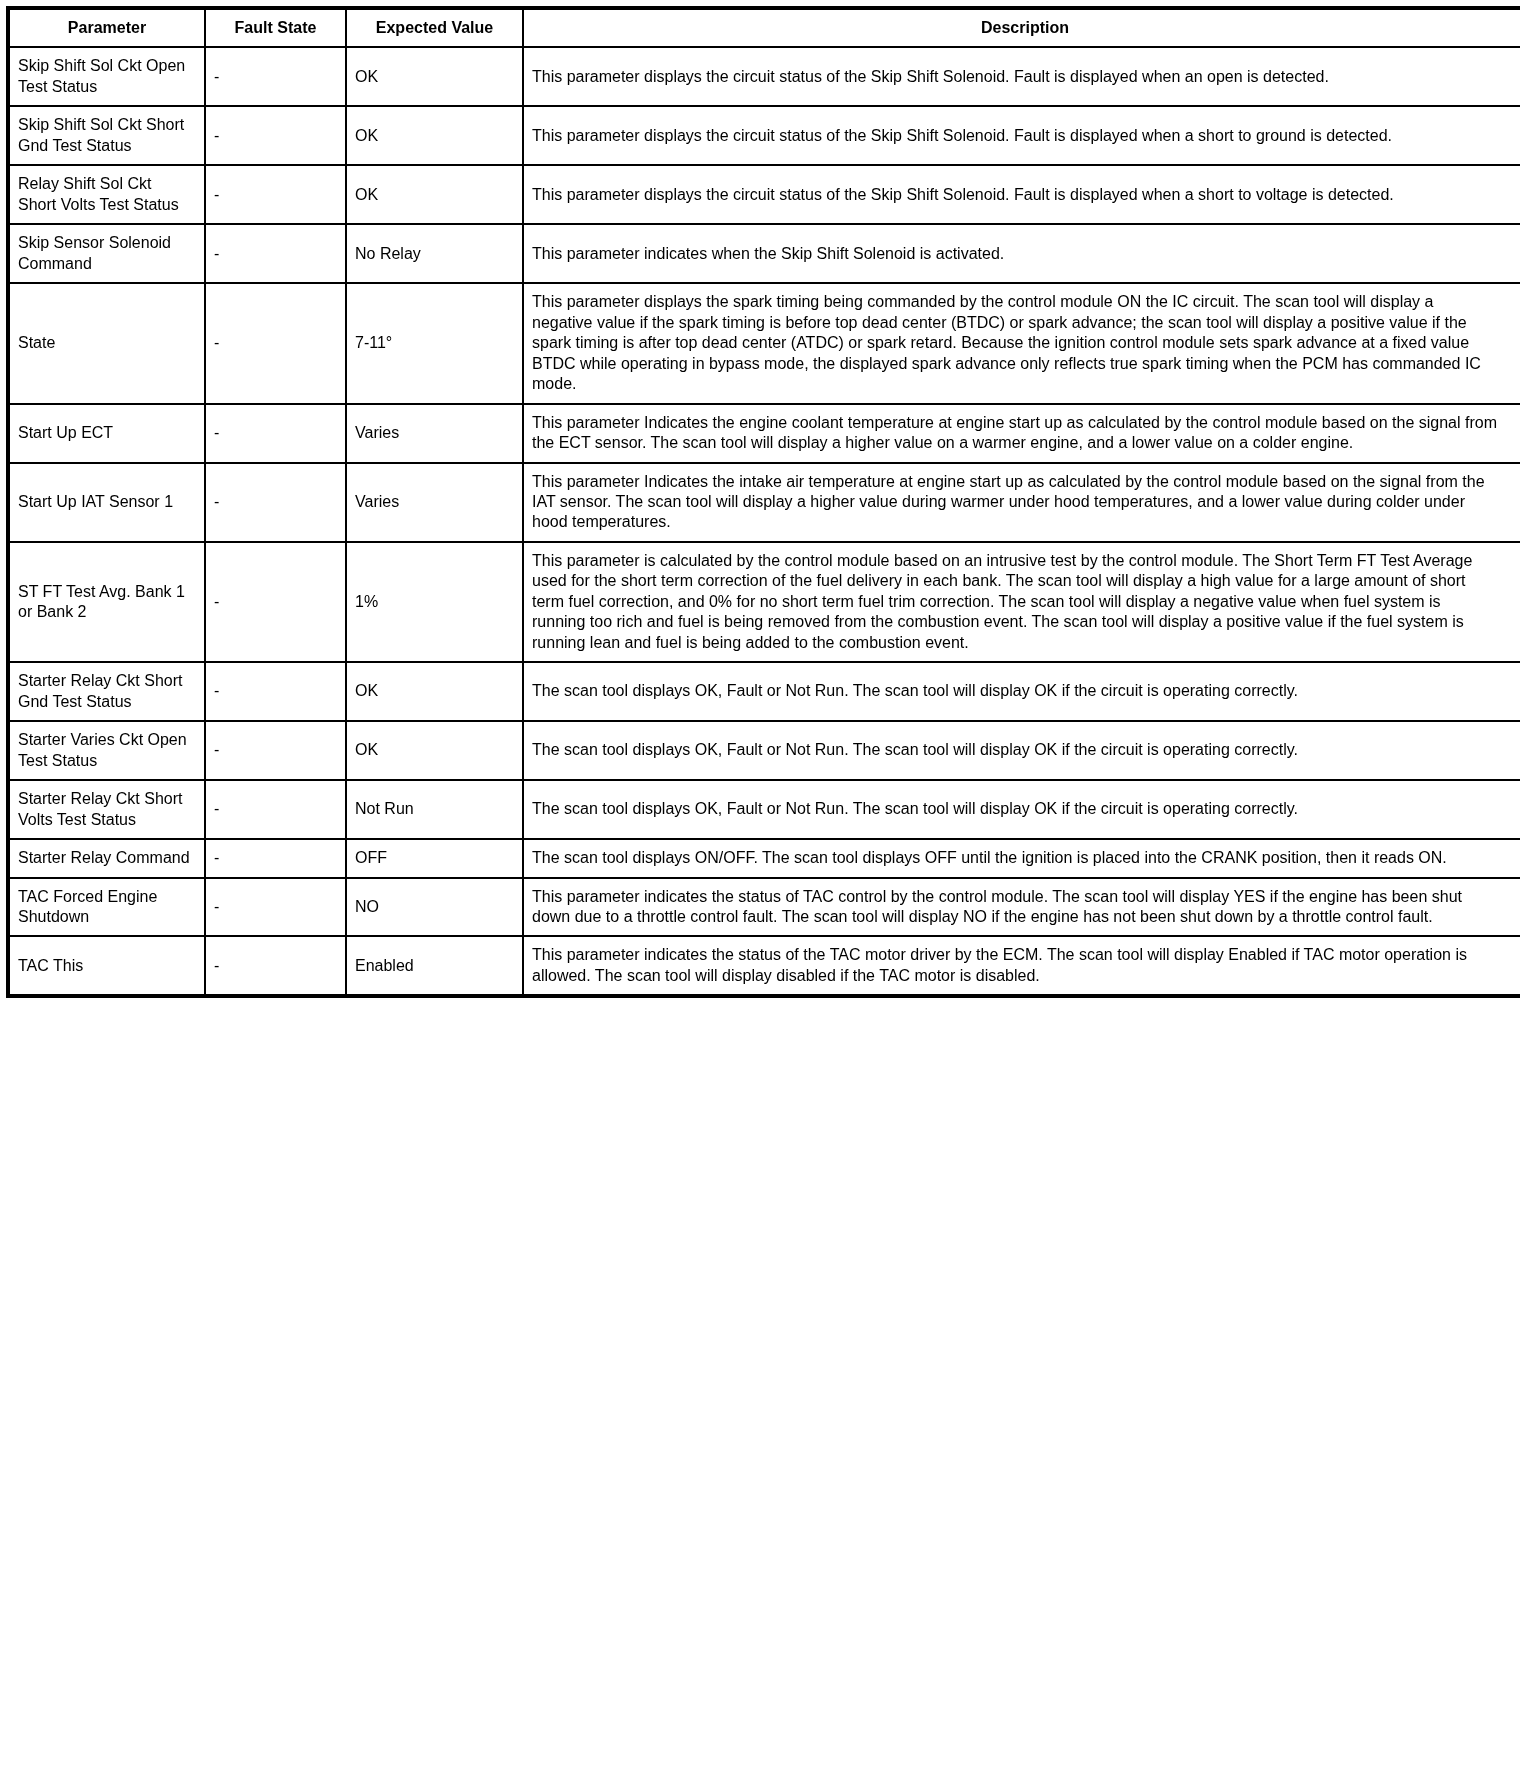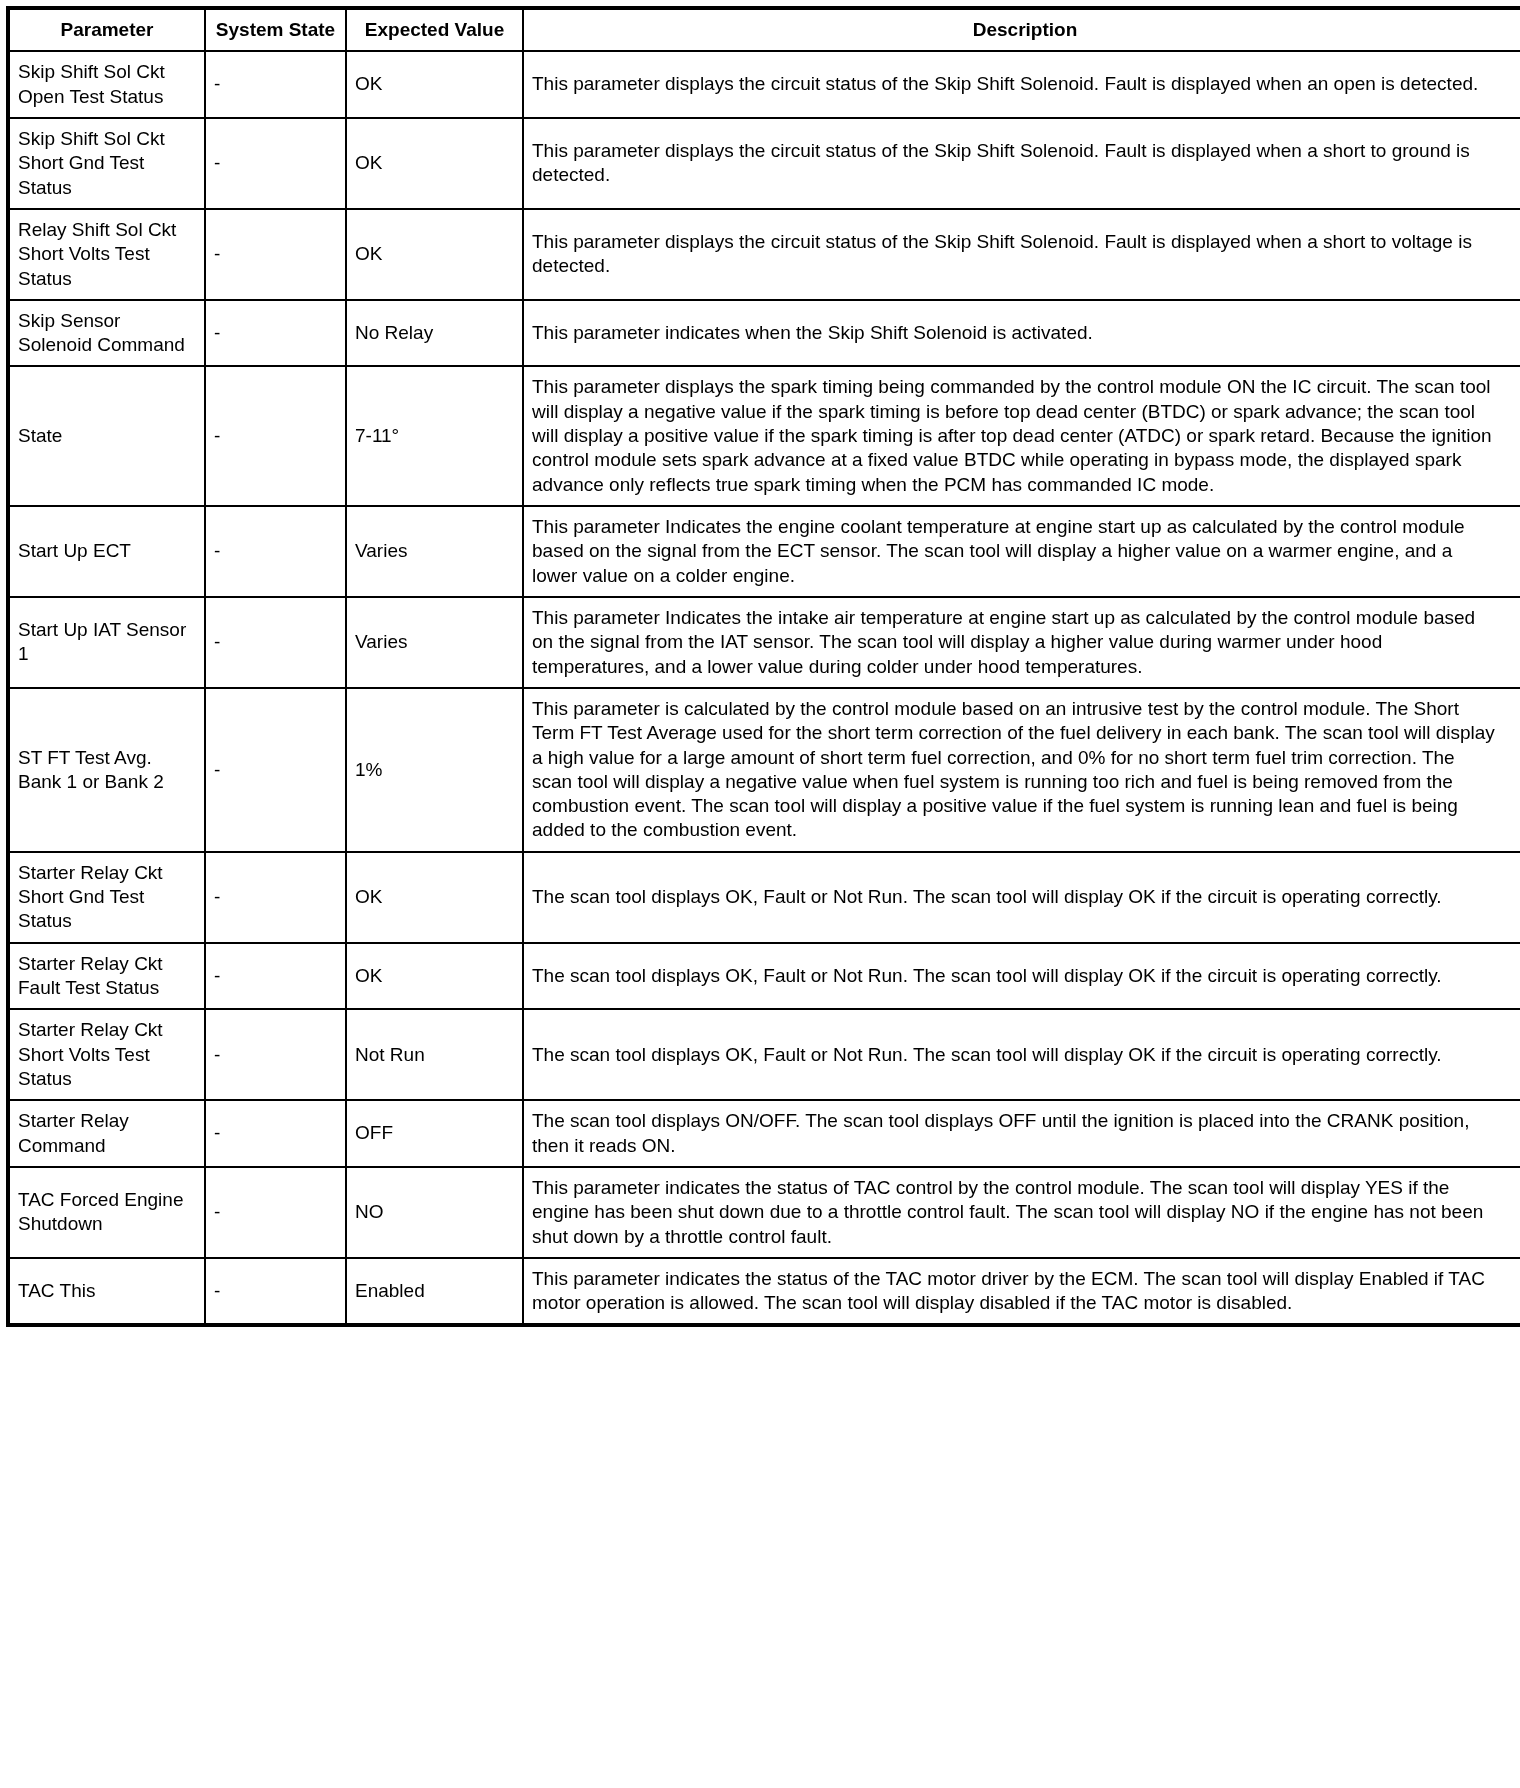--- a/index.html
+++ b/index.html
@@ -21,21 +21,21 @@
   table.spec-table {
     width: 100%;
     border-collapse: collapse;
     table-layout: fixed;
     border: 4px solid #000000;
     background: #ffffff;
   }
   table.spec-table th,
   table.spec-table td {
     border: 2px solid #000000;
-    font-size: 19px;
+    font-size: 16px;
     line-height: 1.28;
     color: #000000;
     box-sizing: border-box;
     word-wrap: break-word;
   }
   table.spec-table th {
     font-weight: bold;
     text-align: center;
     vertical-align: bottom;
     padding: 8px 6px 8px 6px;
@@ -60,21 +60,21 @@
   <table class="spec-table">
     <colgroup>
       <col class="c-param">
       <col class="c-state">
       <col class="c-expect">
       <col class="c-desc">
     </colgroup>
     <thead>
       <tr>
         <th>Parameter</th>
-        <th>System State</th>
+        <th>Fault State</th>
         <th>Expected Value</th>
         <th>Description</th>
       </tr>
     </thead>
     <tbody>
 
     <tr>
           <td>Skip Shift Sol Ckt Open Test Status</td>
           <td>-</td>
           <td>OK</td>
@@ -122,21 +122,21 @@
           <td>1%</td>
           <td class="desc">This parameter is calculated by the control module based on an intrusive test by the control module. The Short Term FT Test Average used for the short term correction of the fuel delivery in each bank. The scan tool will display a high value for a large amount of short term fuel correction, and 0% for no short term fuel trim correction. The scan tool will display a negative value when fuel system is running too rich and fuel is being removed from the combustion event. The scan tool will display a positive value if the fuel system is running lean and fuel is being added to the combustion event.</td>
         </tr>
         <tr>
           <td>Starter Relay Ckt Short Gnd Test Status</td>
           <td>-</td>
           <td>OK</td>
           <td class="desc">The scan tool displays OK, Fault or Not Run. The scan tool will display OK if the circuit is operating correctly.</td>
         </tr>
         <tr>
-          <td>Starter Relay Ckt Fault Test Status</td>
+          <td>Starter Varies Ckt Open Test Status</td>
           <td>-</td>
           <td>OK</td>
           <td class="desc">The scan tool displays OK, Fault or Not Run. The scan tool will display OK if the circuit is operating correctly.</td>
         </tr>
         <tr>
           <td>Starter Relay Ckt Short Volts Test Status</td>
           <td>-</td>
           <td>Not Run</td>
           <td class="desc">The scan tool displays OK, Fault or Not Run. The scan tool will display OK if the circuit is operating correctly.</td>
         </tr>

